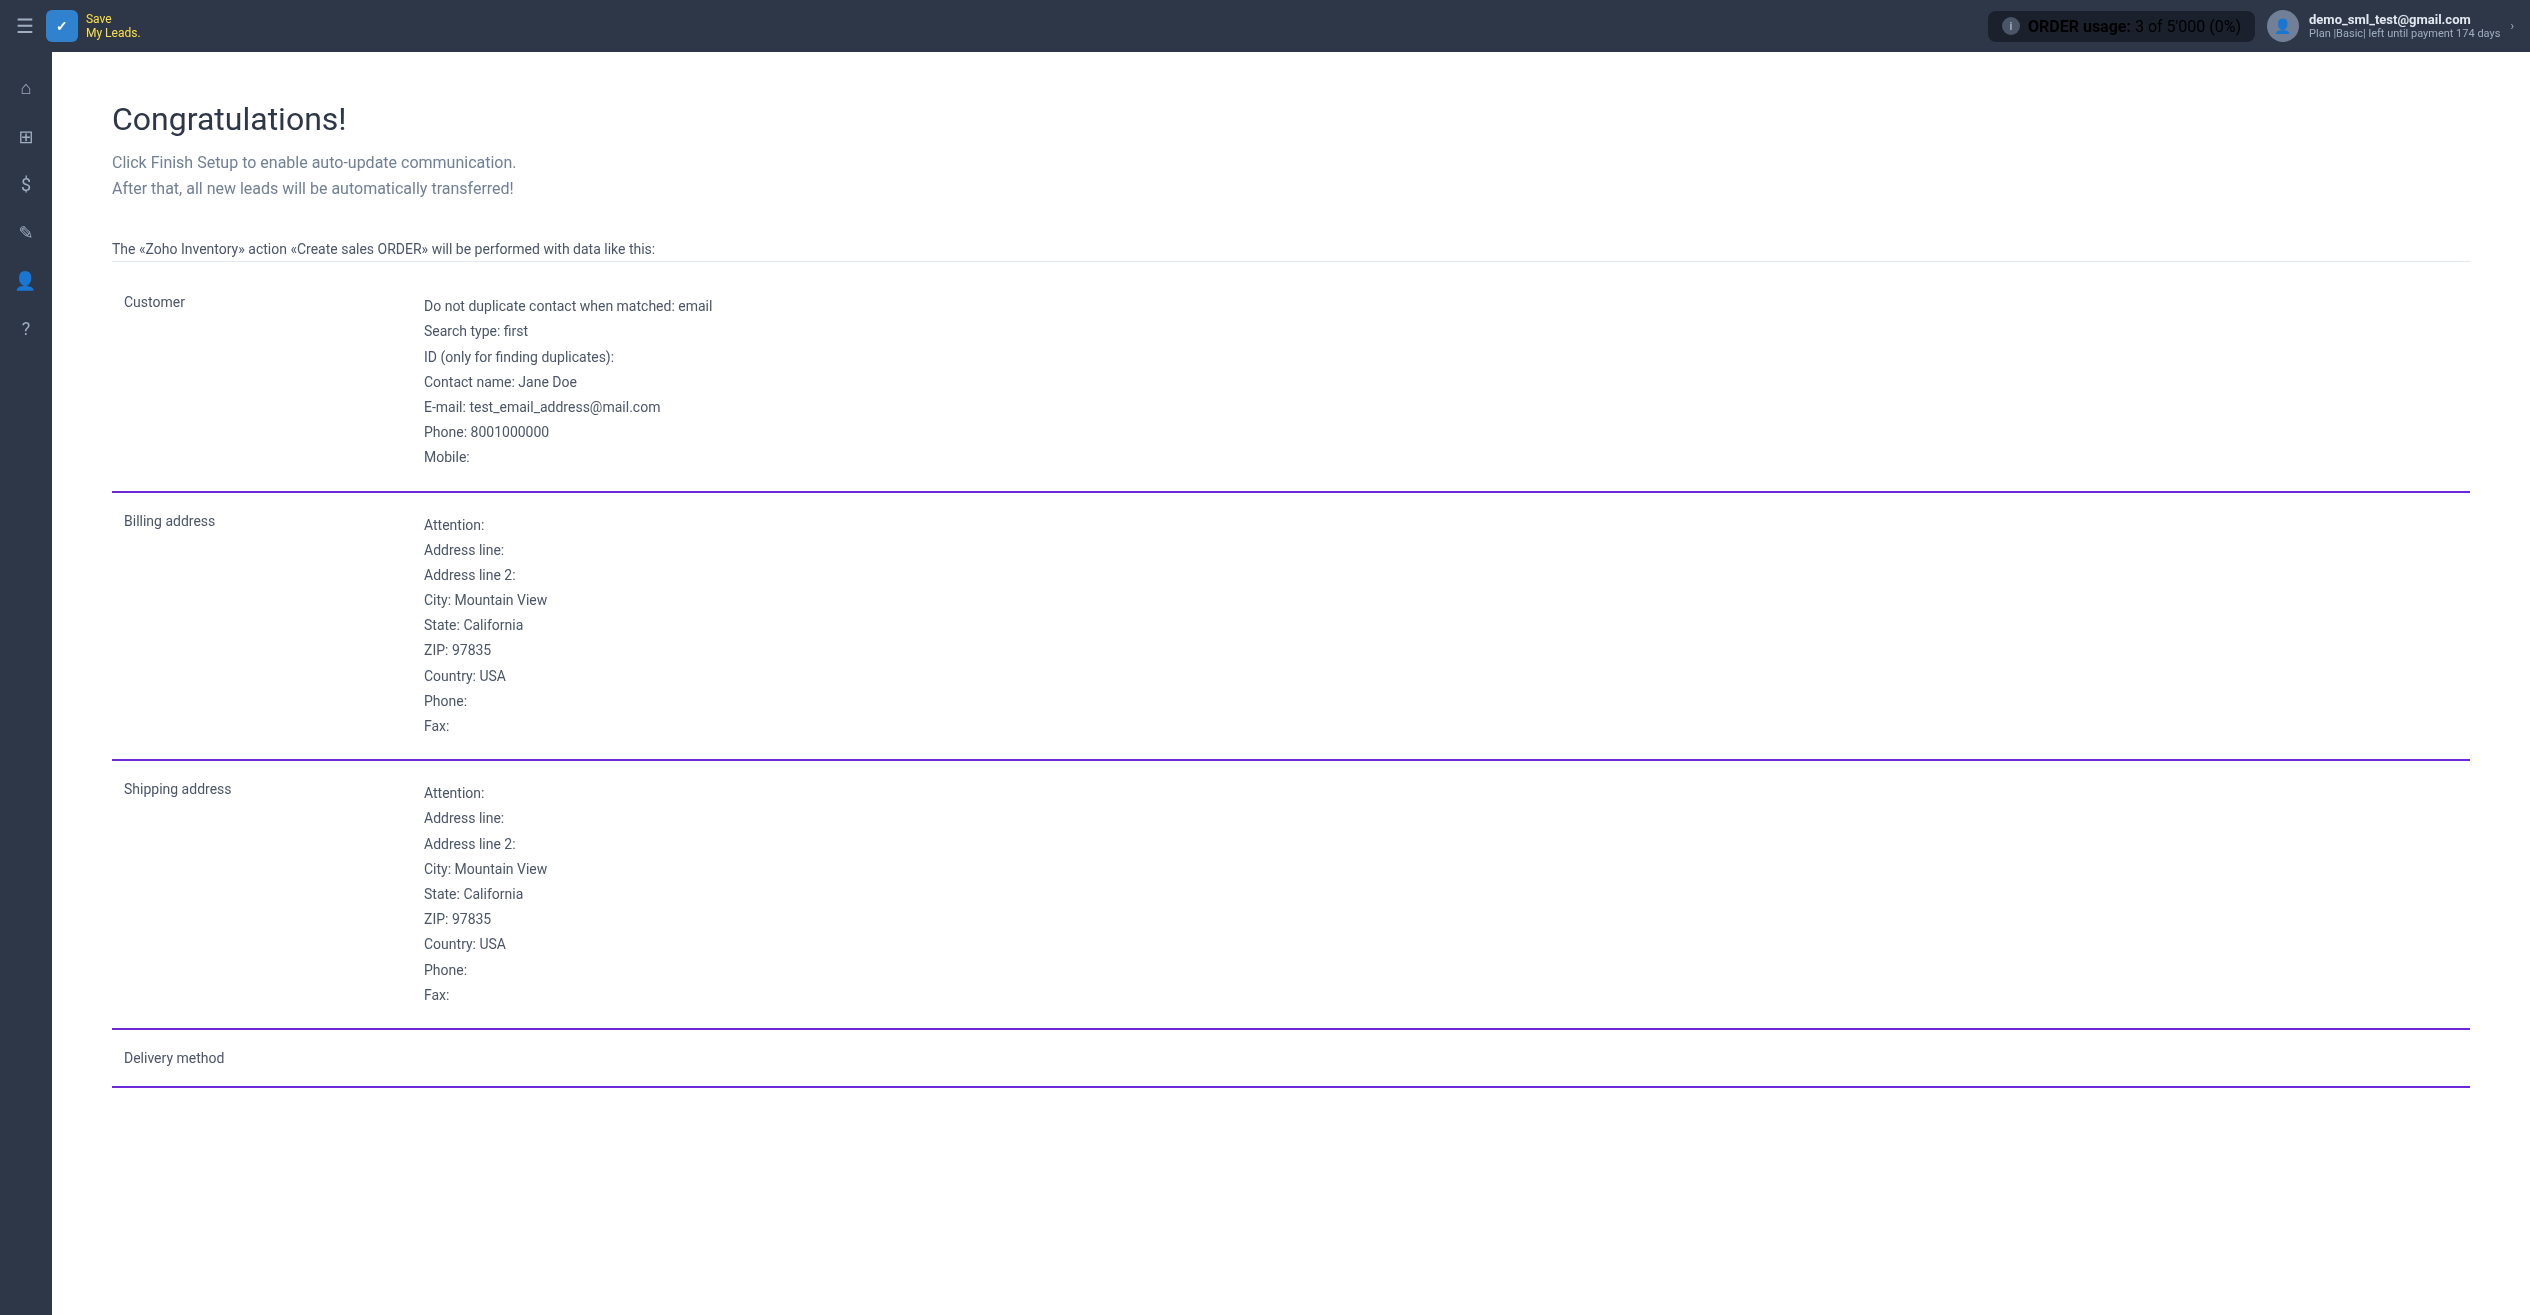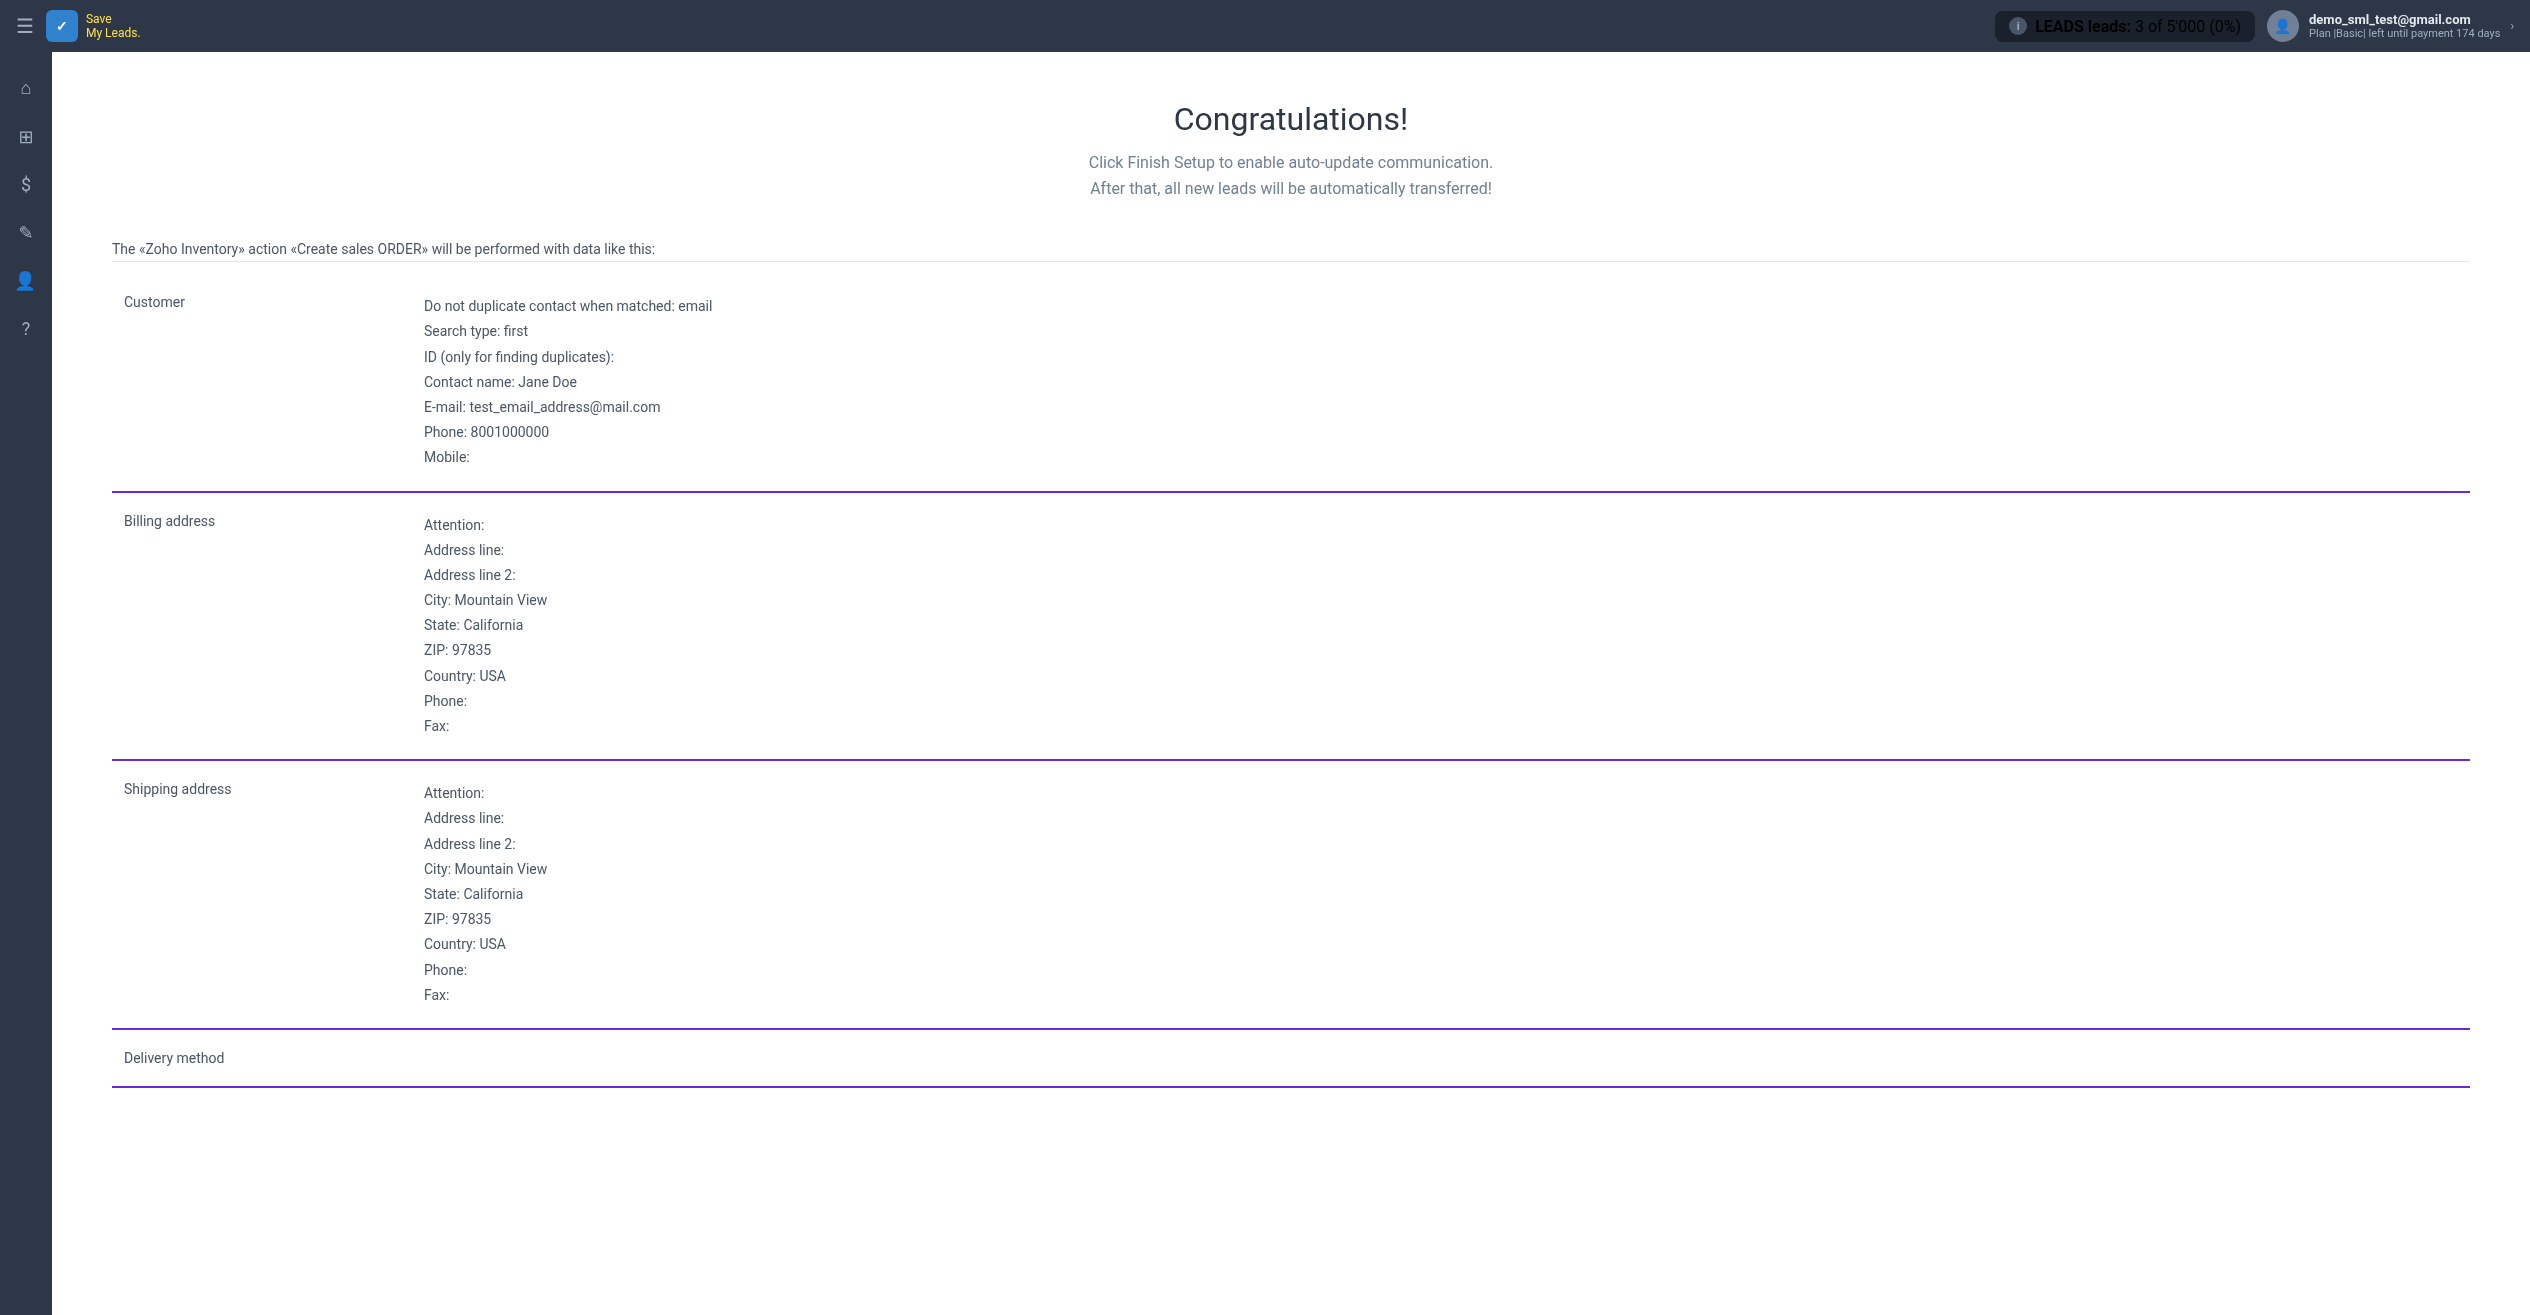--- a/index.html
+++ b/index.html
@@ -131,21 +131,21 @@
     
     .content-area {
       flex: 1;
       background: white;
       overflow-y: auto;
       padding: 48px 60px;
     }
 
     
     .congrats-section {
-      text-align: center;
+      text-align: left;
       margin-bottom: 40px;
     }
     .congrats-title {
       font-size: 32px;
       font-weight: 400;
       color: #2d3748;
       margin-bottom: 12px;
     }
     .congrats-subtitle {
       font-size: 28px;
@@ -198,21 +198,21 @@
   <div class="topbar-logo">
     <div class="topbar-logo-icon">✓</div>
     <div class="topbar-logo-text">
       <span>Save</span><br>
       <span>My Leads.</span>
     </div>
   </div>
   <div class="topbar-leads-badge">
     <div class="info-icon">i</div>
     <div>
-      <strong>LEADS leads:</strong>
+      <strong>ORDER usage:</strong>
       <span>3 of 5'000 (0%)</span>
     </div>
   </div>
   <div class="topbar-user">
     <div class="topbar-avatar">👤</div>
     <div class="topbar-user-info">
       <strong>demo_sml_test@gmail.com</strong>
       <span>Plan |Basic| left until payment 174 days</span>
     </div>
     <div class="topbar-chevron">›</div>

